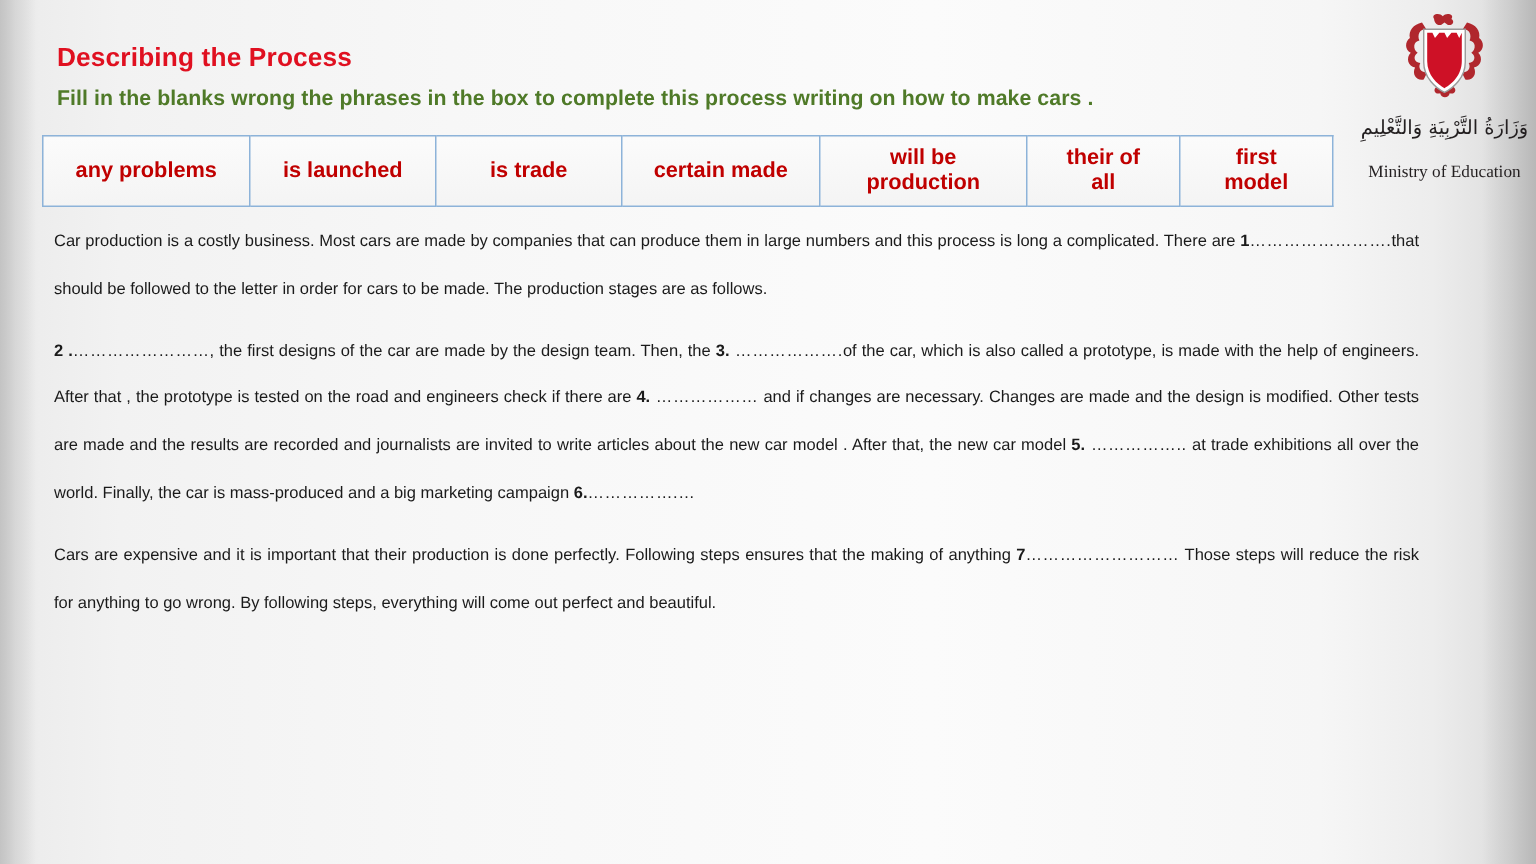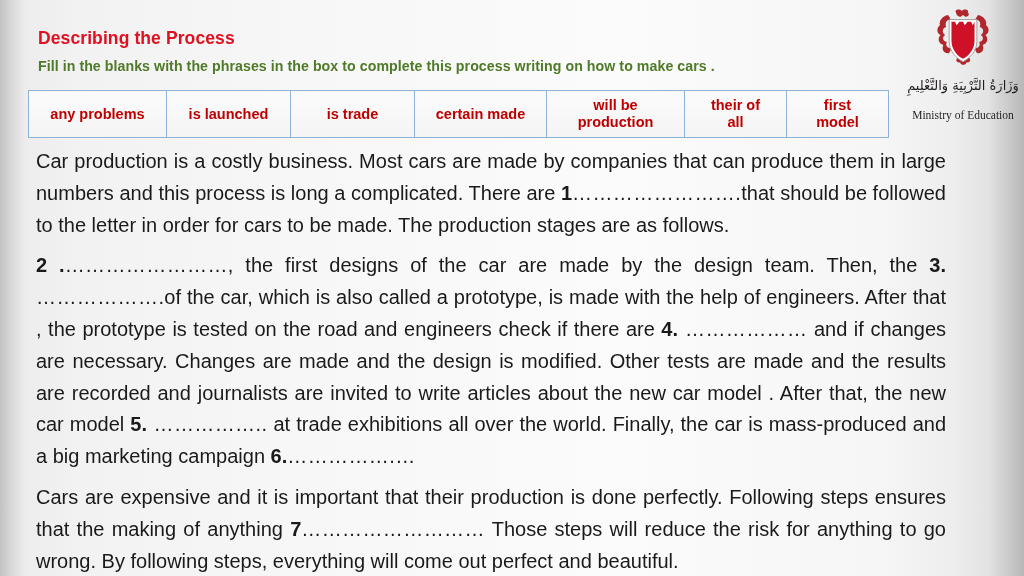--- a/index.html
+++ b/index.html
@@ -136,21 +136,21 @@
 
   
   .body {
     position: absolute;
     top: 146px;
     left: 36px;
     width: 910px;
   }
   .para {
     text-align: justify;
-    font-size: 20px;
+    font-size: 11px;
     color: #1a1a1a;
     line-height: 31.8px;
     margin: 0 0 9px 0;
   }
   .para:last-child { margin-bottom: 14px; }
   .para b { font-weight: bold; }
   .dots { letter-spacing: 0.4px; }
 </style>
 </head>
 <body>
@@ -175,21 +175,21 @@
 
       <path d="M26 20 L74 20 L74 58 C74 76 60 88 50 93 C40 88 26 76 26 58 Z" fill="#ffffff" stroke="#9a9a9a" stroke-width="1.6"></path>
 
       <path d="M30 24 L36 24 L39 30 L44 24 L50 24 L53 30 L58 24 L64 24 L67 30 L70 24 L70 57 C70 73 58 84 50 88 C42 84 30 73 30 57 Z" fill="#ce1126"></path>
     </svg>
     <div class="logo-arabic">وَزَارَةُ التَّرْبِيَةِ وَالتَّعْلِيمِ</div>
     <div class="logo-english">Ministry of Education</div>
   </div>
 
   <div class="title">Describing the Process</div>
-  <div class="subtitle">Fill in the blanks  with the phrases in the box to complete this process writing on how to make cars .</div>
+  <div class="subtitle">Fill in the blanks  wrong the phrases in the box to complete this process writing on how to make cars .</div>
 
   <table class="phrase-table">
     <colgroup>
       <col style="width:138px">
       <col style="width:124px">
       <col style="width:124px">
       <col style="width:132px">
       <col style="width:138px">
       <col style="width:102px">
       <col style="width:102px">

